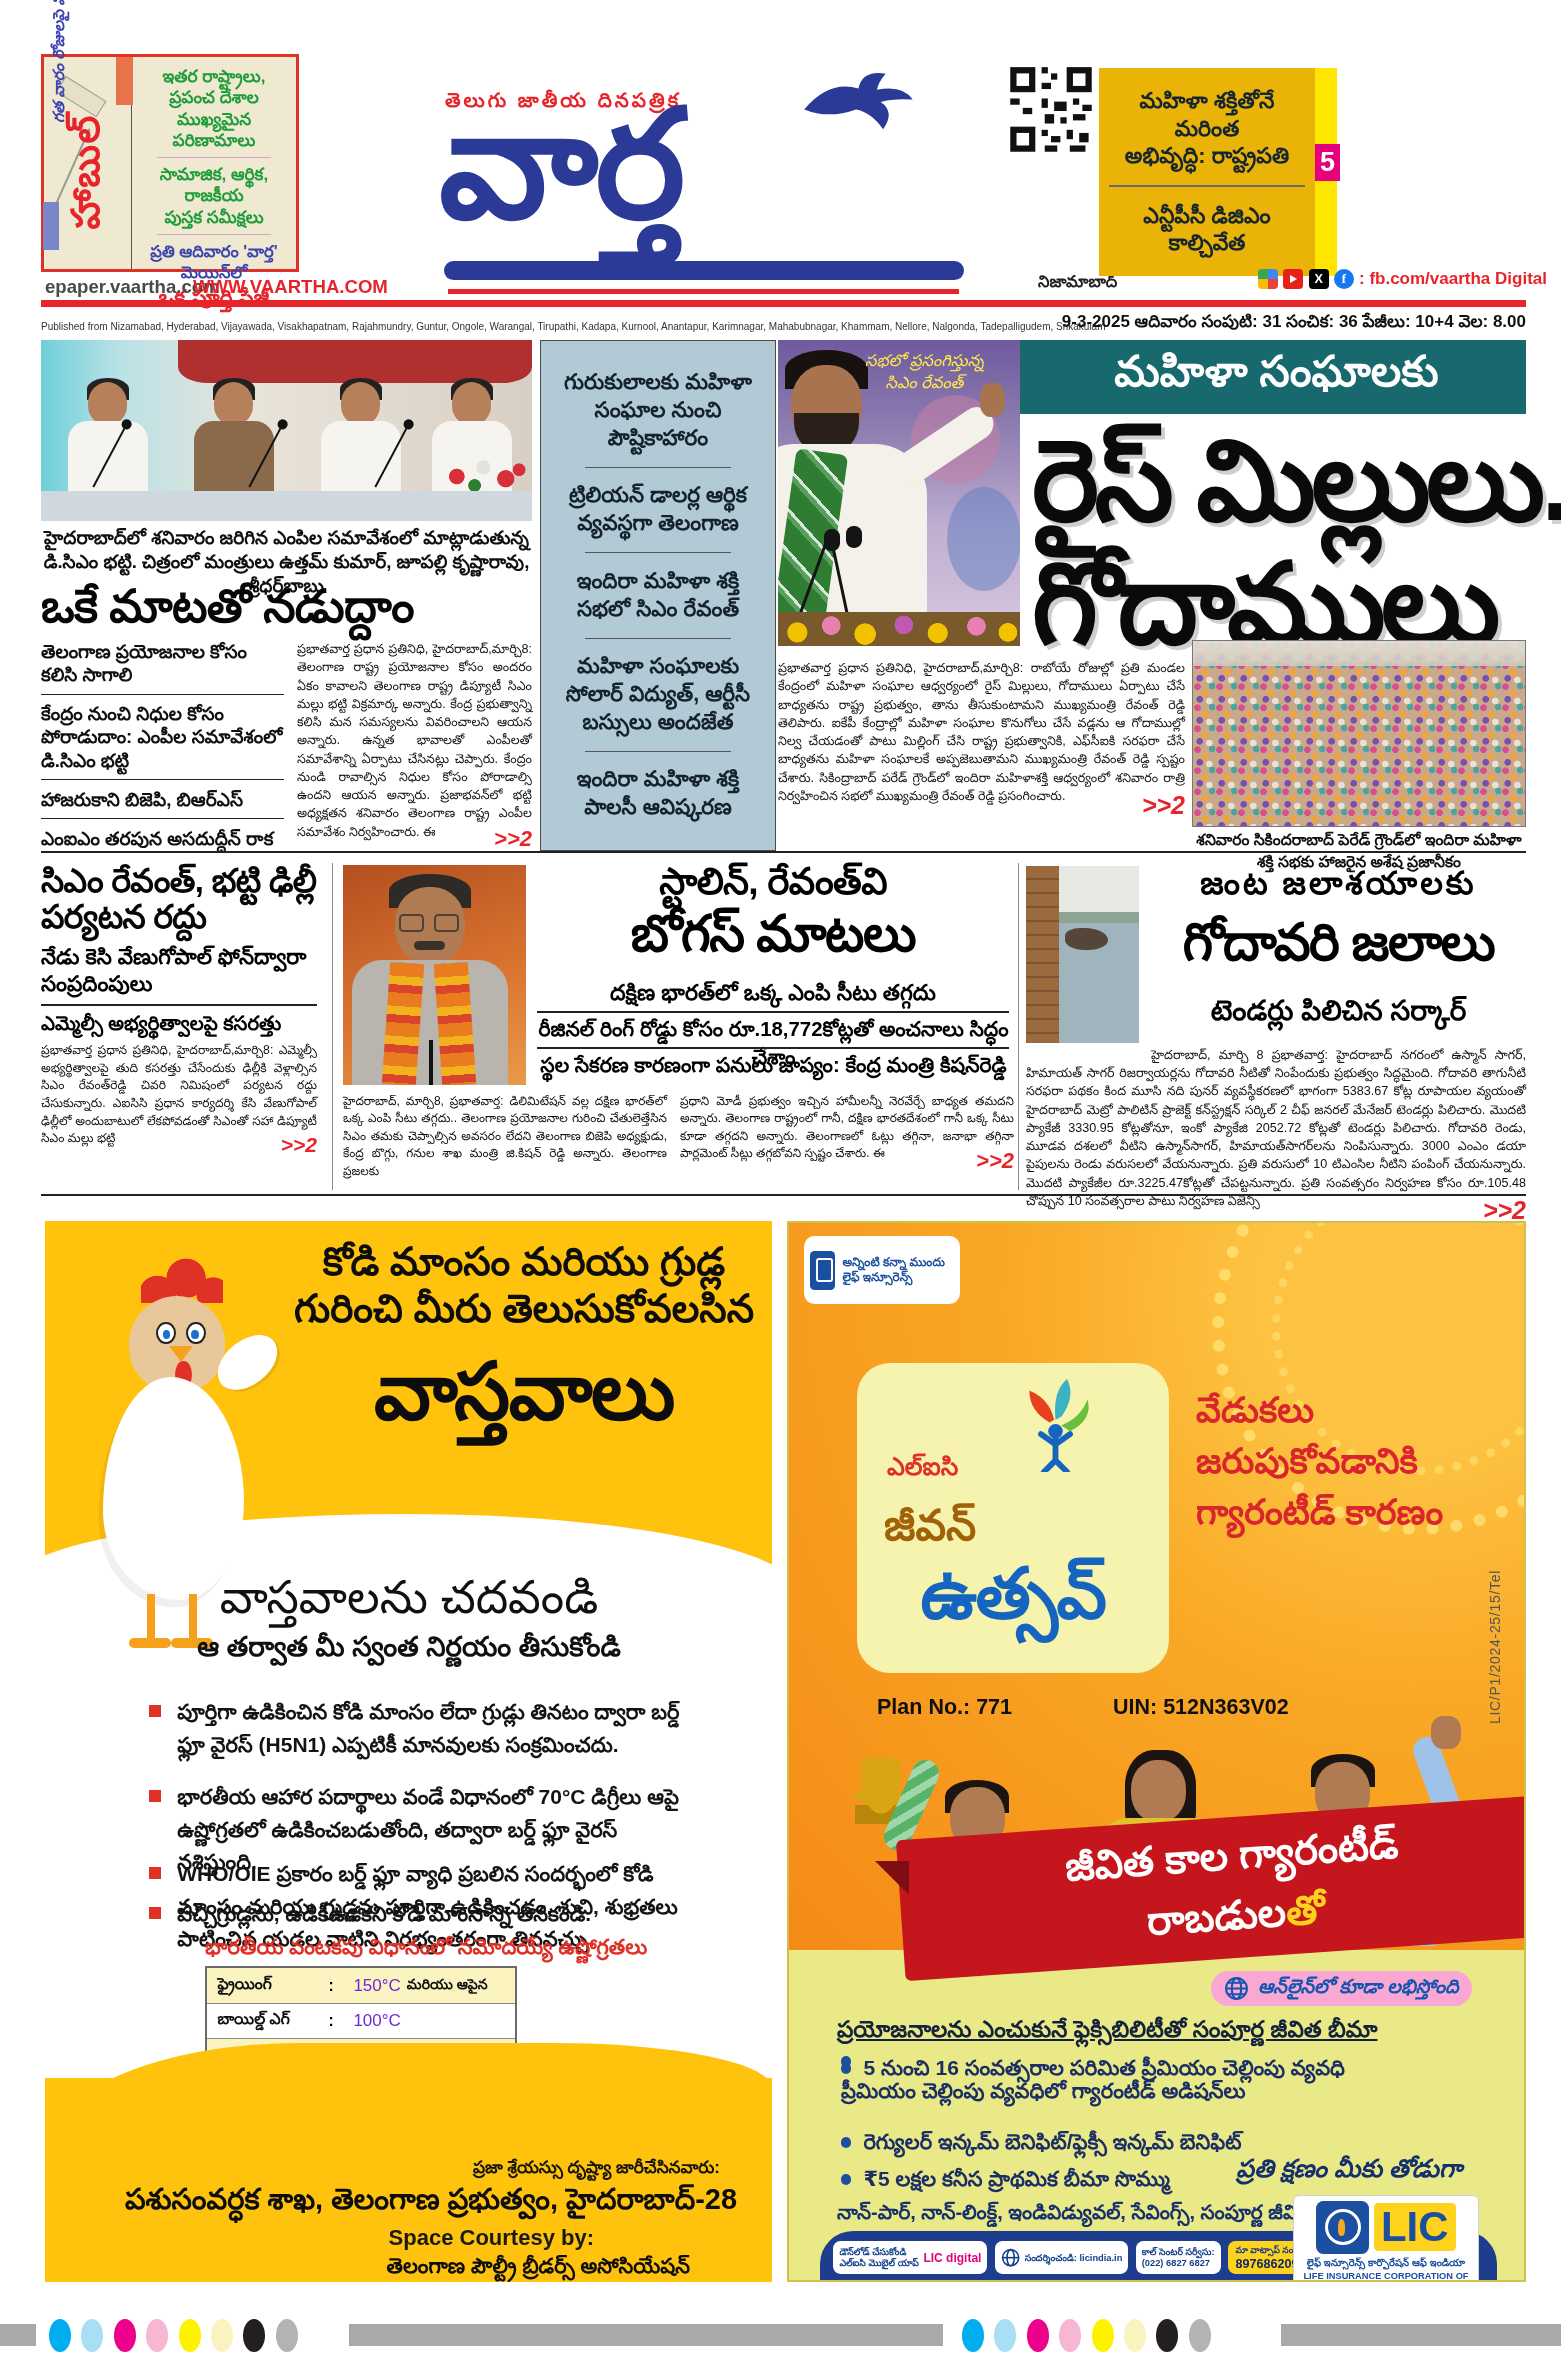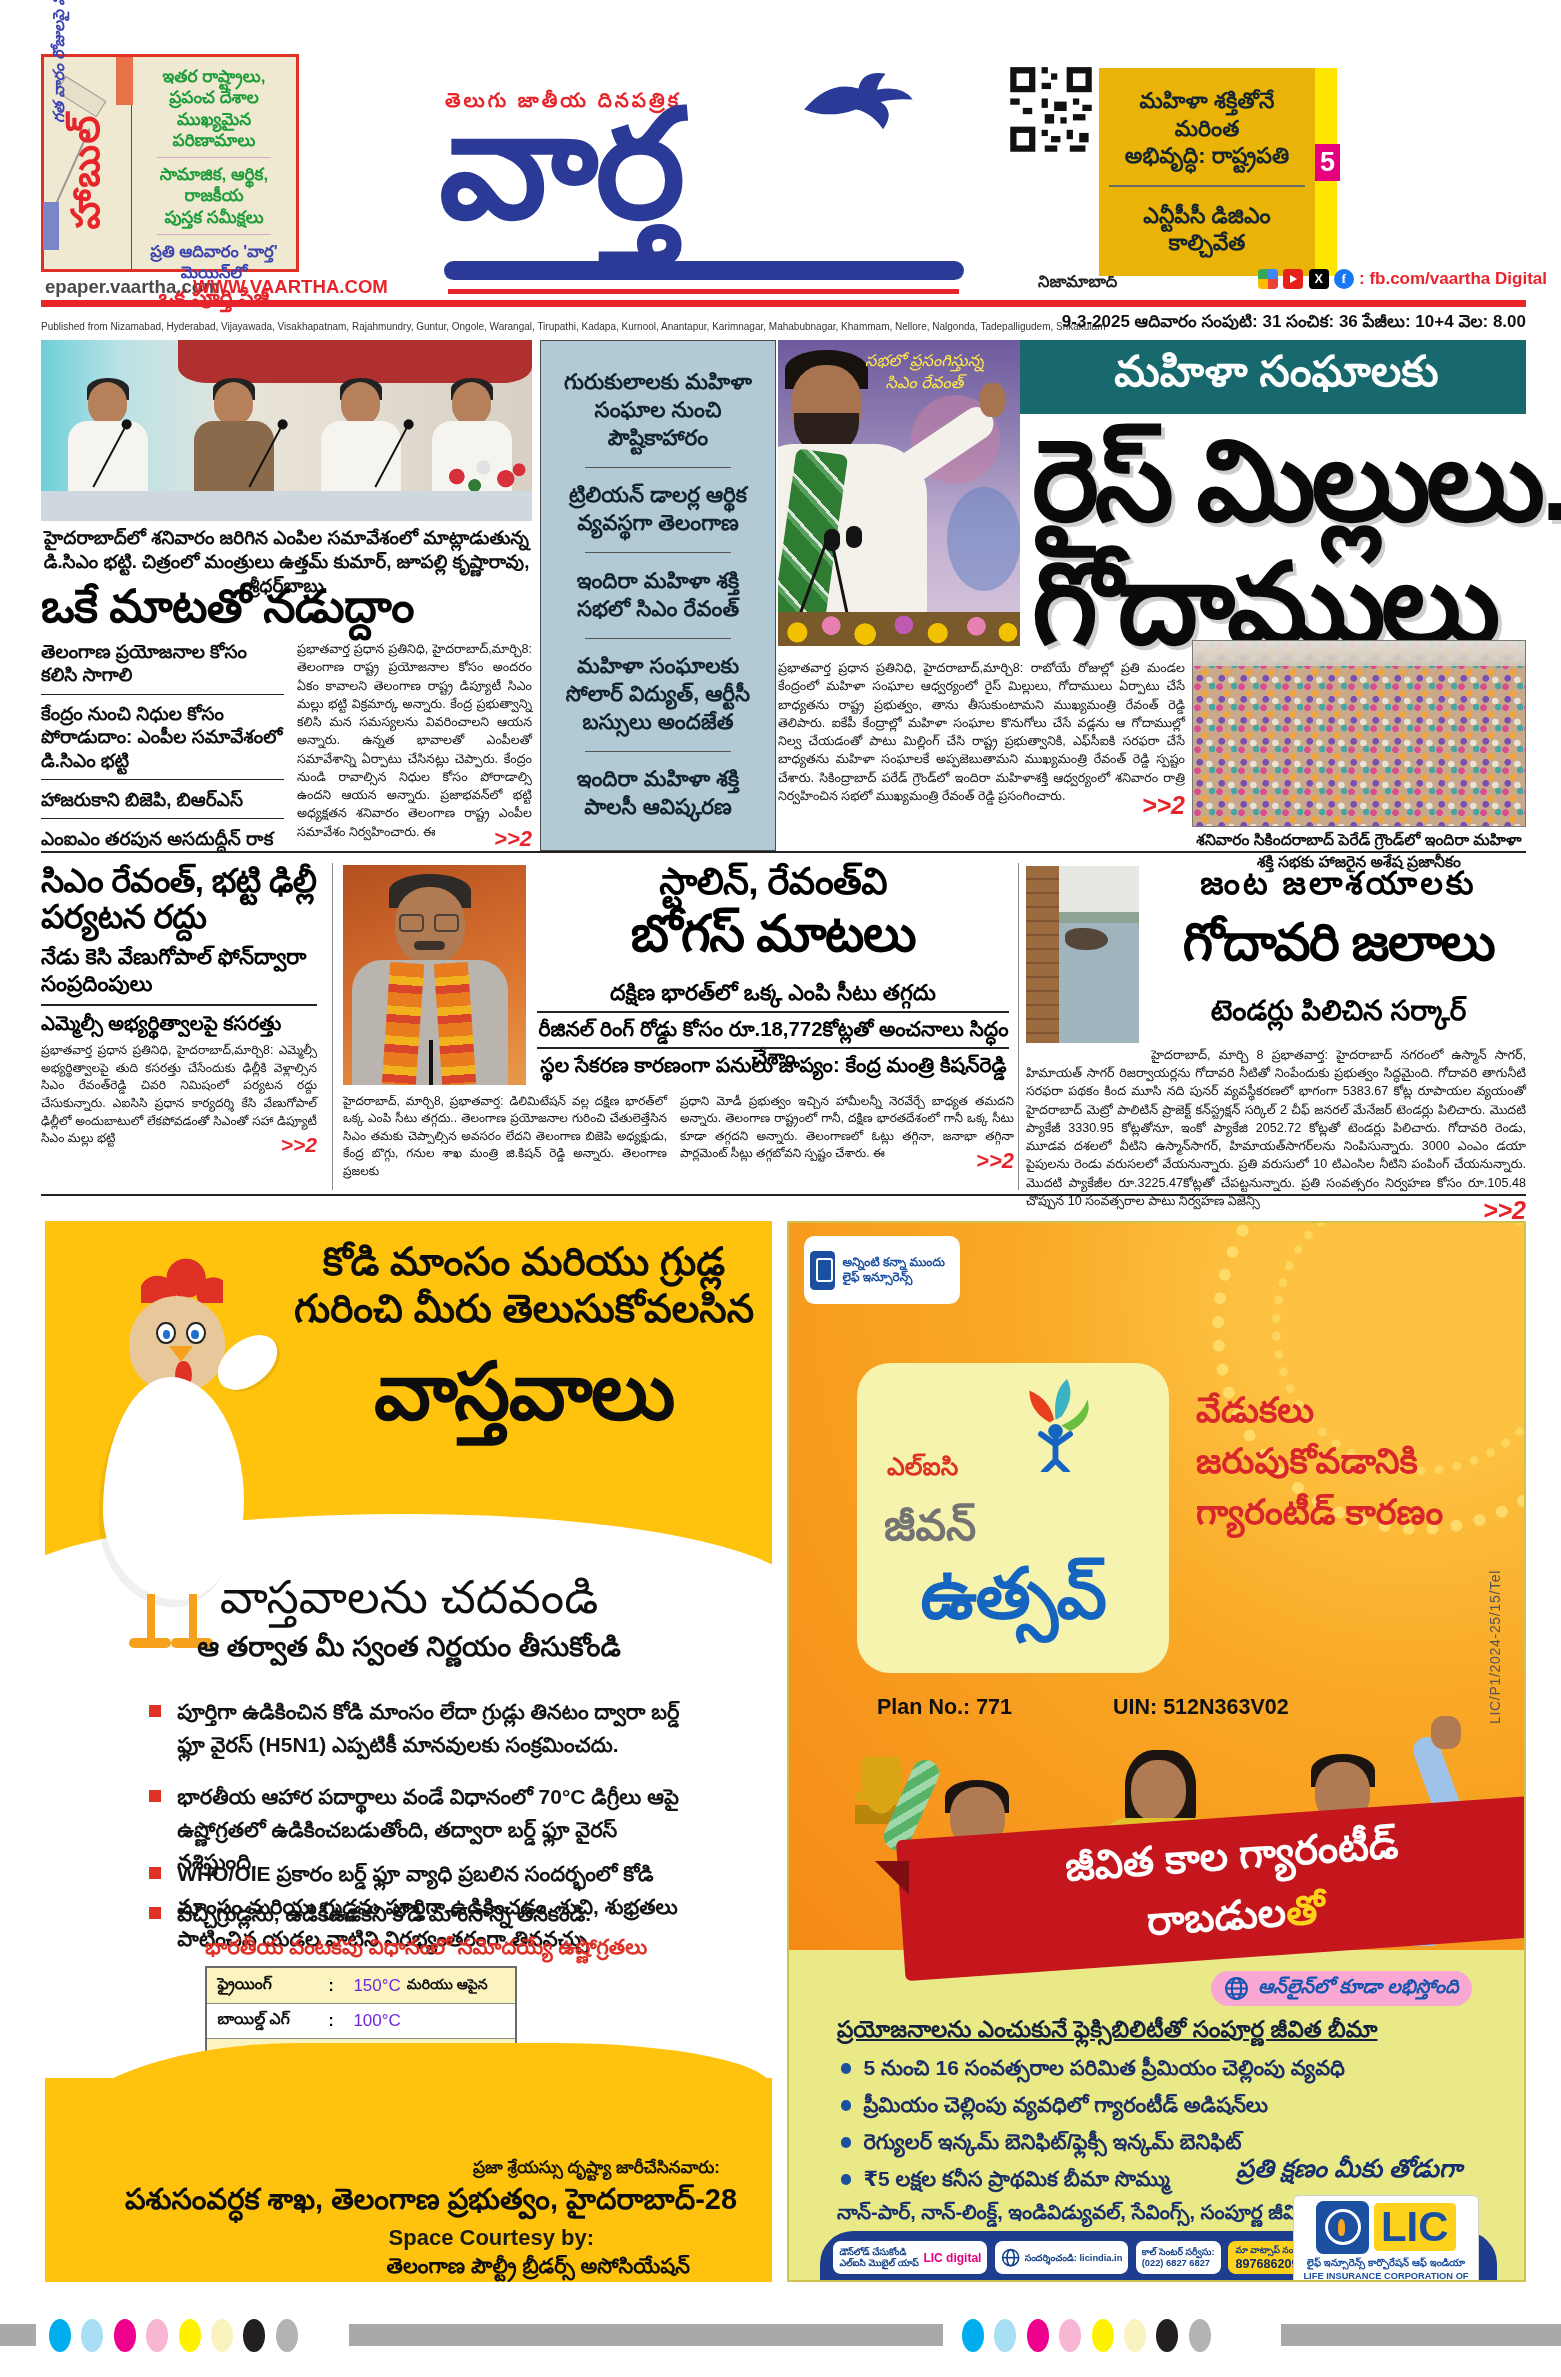--- a/index.html
+++ b/index.html
@@ -200,21 +200,21 @@
   .lic-top { position:absolute; left:0; top:0; width:100%; height:727px; background:radial-gradient(circle at 85% 10%,#fdc241 0 18%,#f9a825 45%,#f58a16 100%); }
   .lic-dots { position:absolute; right:-104px; top:-104px; width:416px; height:416px; border-radius:50%; border:12px dotted rgba(255,230,120,.75); }
   .lic-dots2 { position:absolute; right:-45px; top:-45px; width:297px; height:297px; border-radius:50%; border:9px dotted rgba(255,230,120,.55); }
   .lic-badge { position:absolute; left:15px; top:13.4px; width:156px; height:68px; background:#fff; border-radius:10.4px; display:flex; align-items:center; gap:7.4px; padding:6px; }
   .lic-badge .mini { width:25px; height:39px; background:#1b4fa0; border-radius:4.5px; position:relative; }
   .lic-badge .mini:after { content:""; position:absolute; left:6px; top:7.4px; width:13.4px; height:19.3px; border:2.2px solid #fff; border-radius:3px; }
   .lic-badge .bt { color:#1b4fa0; font-size:12px; font-weight:800; line-height:1.25; }
   .utsav-box { position:absolute; left:68px; top:140px; width:312px; height:310px; background:#f5f3ae; border-radius:33px; text-align:center; }
   .utsav-brand1 { position:absolute; left:30px; top:89px; font-size:25px; font-weight:800; color:#e03127; }
   .utsav-plant { position:absolute; left:154px; top:13.4px; }
-  .utsav-brand2 { position:absolute; left:27px; top:138px; font-size:43px; font-weight:900; color:#737373; }
+  .utsav-brand2 { position:absolute; left:27px; top:138px; font-size:43px; font-weight:900; color:#a16207; }
   .utsav-brand3 { position:absolute; left:0; top:190px; width:100%; font-size:71px; font-weight:900; color:#1565c0; letter-spacing:-1.5px; }
   .lic-tagline { position:absolute; left:407px; top:162px; width:319px; color:#d8262c; font-size:35px; font-weight:900; line-height:1.45; }
   .plan-no { position:absolute; left:88px; top:472px; font-size:21.5px; font-weight:700; color:#101010; }
   .uin-no { position:absolute; left:324px; top:472px; font-size:21.5px; font-weight:700; color:#101010; }
   .fam { position:absolute; left:45px; top:512px; width:653px; height:245px; }
   .fam .trophy { position:absolute; left:21px; top:22px; width:52px; height:67px;
      background:radial-gradient(ellipse at 50% 28%, #d9a514 0 55%, transparent 56%),linear-gradient(180deg,transparent 0 52%, #d9a514 52% 66%, transparent 66% 72%, #b8860b 72% 100%); }
   .fam .head { position:absolute; width:55px; height:62px; background:#b07a52; border-radius:46%; }
   .fam .hair { position:absolute; width:64px; height:33px; background:#1c1410; border-radius:50% 50% 0 0; }
   .fam .torso { position:absolute; width:126px; height:126px; border-radius:30px 30px 0 0; }
@@ -632,21 +632,21 @@
           <path d="M2 12 H22 M4 6.5 H20 M4 17.5 H20" stroke="#1555b0" stroke-width="2"></path>
         </svg>
       <span class="tx">ఆన్‌లైన్‌లో కూడా లభిస్తోంది</span>
     </div>
     <div class="lic-intro">ప్రయోజనాలను ఎంచుకునే ఫ్లెక్సిబిలిటీతో సంపూర్ణ జీవిత బీమా</div>
 
     <div class="lic-blt" style="top:833px;">
         <span class="dot"></span>
         <span class="tx">5 నుంచి 16 సంవత్సరాల పరిమిత ప్రీమియం చెల్లింపు వ్యవధి</span>
       </div>
-    <div class="lic-blt" style="top:870px;">
+    <div class="lic-blt" style="top:826px;flex-direction:column;">
         <span class="dot"></span>
         <span class="tx">ప్రీమియం చెల్లింపు వ్యవధిలో గ్యారంటీడ్ అడిషన్‌లు</span>
       </div>
     <div class="lic-blt" style="top:907px;">
         <span class="dot"></span>
         <span class="tx">రెగ్యులర్ ఇన్కమ్ బెనిఫిట్/ఫ్లెక్సీ ఇన్కమ్ బెనిఫిట్</span>
       </div>
     <div class="lic-blt" style="top:944px;">
         <span class="dot"></span>
         <span class="tx">₹5 లక్షల కనీస ప్రాథమిక బీమా సొమ్ము</span>

